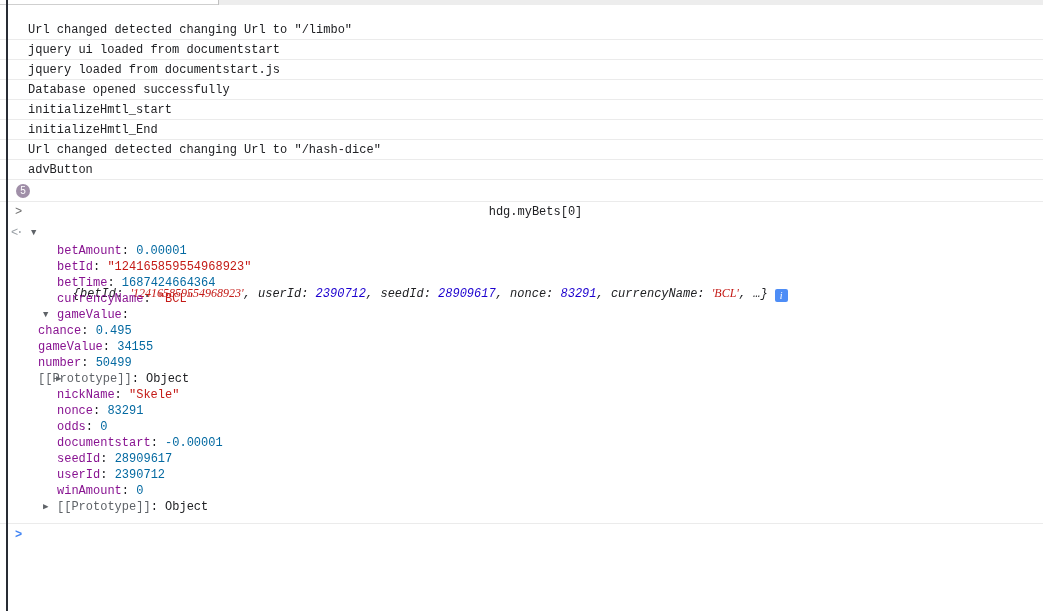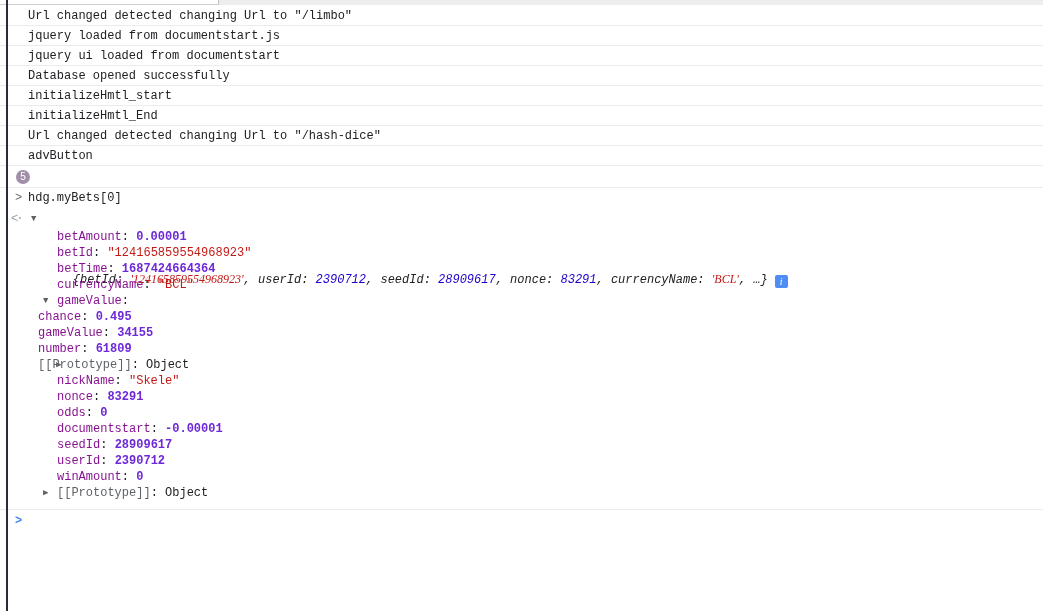--- a/index.html
+++ b/index.html
@@ -5,29 +5,29 @@
   * { box-sizing: border-box; }
   html,body { margin:0; padding:0; }
   body {
     width:1043px; height:611px; background:#ffffff; position:relative; overflow:hidden;
     font-family:"Liberation Mono","DejaVu Sans Mono",monospace;
     font-size:12px; color:#202124;
   }
   .left-edge { position:absolute; left:6px; top:0; width:2px; height:611px; background:#282c34; z-index:5; }
   .topstrip { position:absolute; top:0; left:0; right:0; height:5px; background:#ffffff; border-bottom:1px solid #cfcfcf; }
   .topstrip .right-fill { position:absolute; top:0; left:218px; right:0; height:5px; background:#ededed; border-left:1px solid #c0c0c0; }
-  .console { position:absolute; top:6px; left:0; right:0; }
+  .console { position:absolute; top:20px; left:0; right:0; }
   .log-row { height:20px; line-height:20px; padding-left:28px; border-bottom:1px solid #ebebeb; white-space:pre; }
   .badge-row { height:22px; border-bottom:1px solid #ebebeb; display:flex; align-items:center; padding-left:16px; }
   .count-badge {
     width:14px; height:14px; border-radius:50%; background:#a08fa8; color:#ffffff;
     font-size:10px; line-height:14px; text-align:center;
     font-family:"Liberation Sans",sans-serif;
   }
-  .command-row { height:21px; line-height:21px; position:relative; padding-left:28px; }
+  .command-row { height:21px; line-height:21px; position:relative; padding-left:28px;text-align:center; }
   .cmd-chevron { position:absolute; left:15px; top:0; color:#6e6e6e; }
   .cmd-chevron::before { content:">"; }
   .result-row { height:20px; line-height:20px; position:relative; padding-left:44px; font-style:italic; white-space:pre; }
   .result-arrow { position:absolute; left:11px; top:0; color:#9aa0a6; font-style:normal; letter-spacing:-2px; }
   .result-arrow::before { content:"<\00B7"; }
   .expander { position:absolute; top:0; font-style:normal; font-size:9px; color:#5f6368; cursor:pointer; }
   .expander.down::before { content:"\25BC"; }
   .expander.right::before { content:"\25B6"; }
   .result-row .expander { left:31px; }
   .pv-brace, .pv-ellipsis { color:#202124; }
@@ -45,40 +45,40 @@
   .info-icon::before { content:"i"; }
   .tree-row { height:16px; line-height:16px; position:relative; white-space:pre; }
   .lvl1 { padding-left:57px; }
   .lvl2 { padding-left:38px; }
   .exp-a { left:43px; }
   .exp-b { left:56px; }
   .k { color:#881391; }
   .k::after { content:": "; color:#202124; }
   .kproto { color:#5f6368; }
   .kproto::after { content:": "; color:#202124; }
-  .vnum { color:#6d28d9;font-weight:bold; }
+  .vnum { color:#0369a1; }
   .vstr { color:#c41a16; }
   .vobj { color:#202124; }
   .prompt-row { margin-top:8px; border-top:1px solid #ebebeb; height:22px; line-height:22px; position:relative; cursor:text; }
   .prompt-chevron { position:absolute; left:15px; top:0; color:#4285f4; font-weight:bold; }
   .prompt-chevron::before { content:">"; }
 </style>
 </head>
 <body>
 
 <div class="topstrip">
   <div class="right-fill"></div>
 </div>
 <div class="left-edge"></div>
 
 <div class="console">
 
   <div class="log-row">Url changed detected changing Url to "/limbo"</div>
+  <div class="log-row">jquery ui loaded from documentstart</div>
   <div class="log-row">jquery loaded from documentstart.js</div>
-  <div class="log-row">jquery ui loaded from documentstart</div>
   <div class="log-row">Database opened successfully</div>
   <div class="log-row">initializeHmtl_start</div>
   <div class="log-row">initializeHmtl_End</div>
   <div class="log-row">Url changed detected changing Url to "/hash-dice"</div>
   <div class="log-row">advButton</div>
 
   <div class="badge-row">
     <span class="count-badge">5</span>
   </div>
 
@@ -94,21 +94,21 @@
   </div>
 
   <div class="tree">
     <div class="tree-row lvl1"><span class="k">betAmount</span><span class="vnum">0.00001</span></div>
     <div class="tree-row lvl1"><span class="k">betId</span><span class="vstr">"124165859554968923"</span></div>
     <div class="tree-row lvl1"><span class="k">betTime</span><span class="vnum">1687424664364</span></div>
     <div class="tree-row lvl1"><span class="k">currencyName</span><span class="vstr">"BCL"</span></div>
     <div class="tree-row lvl1"><span class="expander down exp-a"></span><span class="k">gameValue</span><span class="vobj"></span></div>
     <div class="tree-row lvl2"><span class="k">chance</span><span class="vnum">0.495</span></div>
     <div class="tree-row lvl2"><span class="k">gameValue</span><span class="vnum">34155</span></div>
-    <div class="tree-row lvl2"><span class="k">number</span><span class="vnum">61809</span></div>
+    <div class="tree-row lvl2"><span class="k">number</span><span class="vnum">50499</span></div>
     <div class="tree-row lvl2"><span class="expander right exp-b"></span><span class="kproto">[[Prototype]]</span><span class="vobj">Object</span></div>
     <div class="tree-row lvl1"><span class="k">nickName</span><span class="vstr">"Skele"</span></div>
     <div class="tree-row lvl1"><span class="k">nonce</span><span class="vnum">83291</span></div>
     <div class="tree-row lvl1"><span class="k">odds</span><span class="vnum">0</span></div>
     <div class="tree-row lvl1"><span class="k">documentstart</span><span class="vnum">-0.00001</span></div>
     <div class="tree-row lvl1"><span class="k">seedId</span><span class="vnum">28909617</span></div>
     <div class="tree-row lvl1"><span class="k">userId</span><span class="vnum">2390712</span></div>
     <div class="tree-row lvl1"><span class="k">winAmount</span><span class="vnum">0</span></div>
     <div class="tree-row lvl1"><span class="expander right exp-a"></span><span class="kproto">[[Prototype]]</span><span class="vobj">Object</span></div>
   </div>

